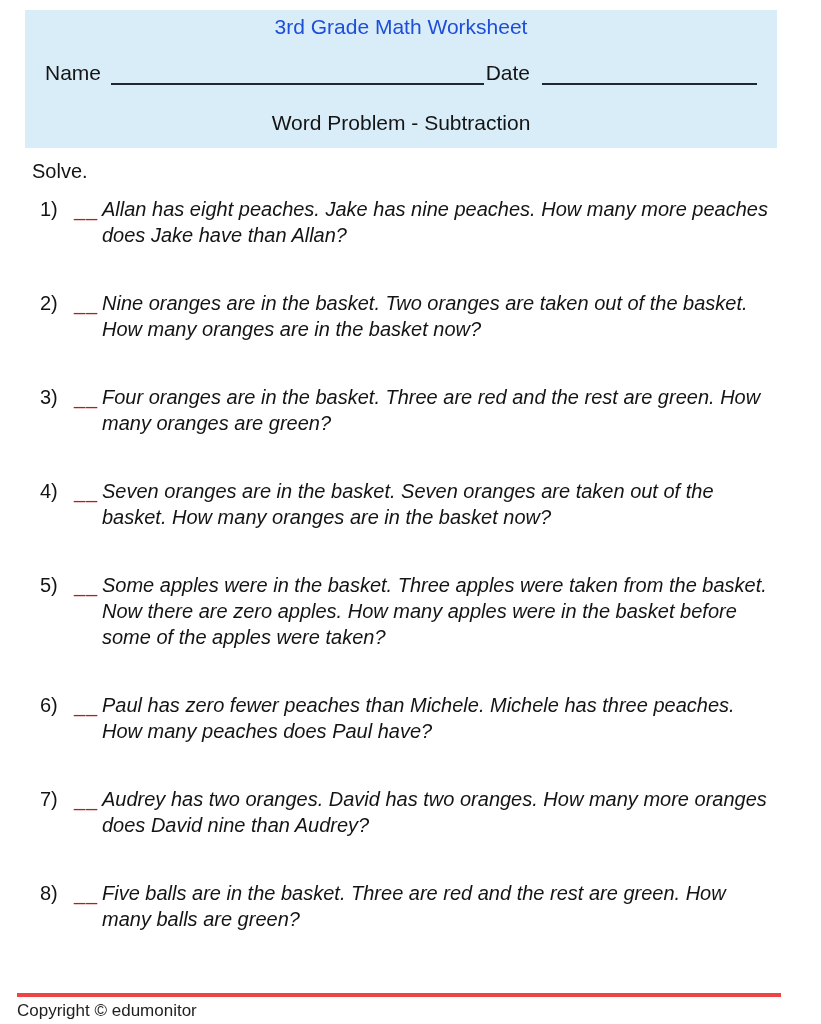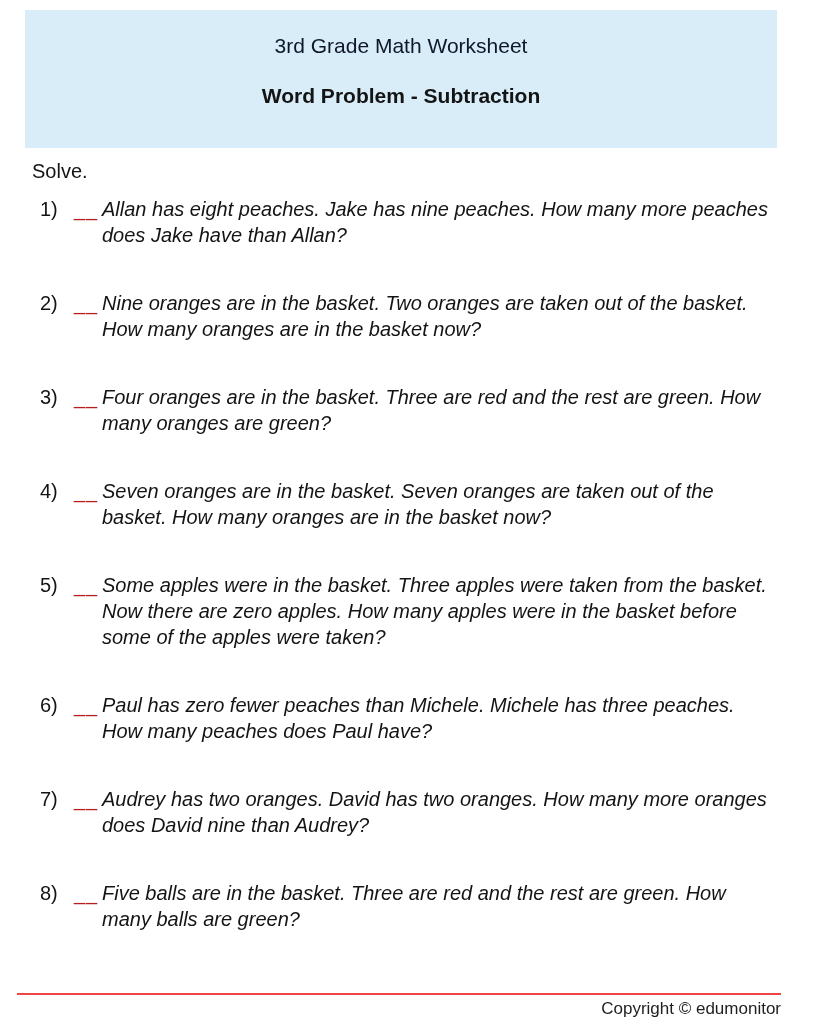--- a/index.html
+++ b/index.html
@@ -19,26 +19,26 @@
   .header {
     position: absolute;
     left: 25px;
     top: 10px;
     width: 752px;
     height: 138px;
     background: #d9edf9;
   }
   .title {
     margin: 0;
-    padding-top: 23px;
+    padding-top: 4px;
     text-align: center;
     font-size: 21px;
     font-weight: 400;
     line-height: 25px;
-    color: #0f172a;
+    color: #1d4ed8;
   }
   .name-date-row {
     display: flex;
     align-items: flex-end;
     margin-top: 21px;
     padding: 0 20px;
     font-size: 21px;
     line-height: 25px;
   }
   .field-label { flex: 0 0 auto; }
@@ -47,21 +47,21 @@
     height: 25px;
   }
   .name-line { flex: 1 1 auto; margin-left: 10px; }
   .date-label { margin-left: 2px; }
   .date-line { flex: 0 0 215px; margin-left: 12px; }
   .subtitle {
     margin: 0;
     margin-top: 25px;
     text-align: center;
     font-size: 21px;
-    font-weight: 700;
+    font-weight: 400;
     line-height: 25px;
   }
 
   
   .solve {
     position: absolute;
     left: 32px;
     top: 161px;
     font-size: 20px;
     line-height: 20px;
@@ -93,36 +93,42 @@
     max-width: 668px;
     font-style: italic;
   }
 
   
   .footer {
     position: absolute;
     left: 17px;
     top: 993px;
     width: 764px;
-    border-top: 2px solid #ef4444;
+    border-top: 4px solid #ef4444;
     padding-top: 4px;
     display: flex;
-    justify-content: flex-end;
+    justify-content: space-between;
     font-size: 17px;
     line-height: 20px;
     color: #1e1e1e;
   }
 </style>
 </head>
 <body>
 
 <div class="page">
 
   <header class="header">
     <h1 class="title">3rd Grade Math Worksheet</h1>
+    <div class="name-date-row">
+      <span class="field-label">Name</span>
+      <span class="blank-line name-line"></span>
+      <span class="field-label date-label">Date</span>
+      <span class="blank-line date-line"></span>
+    </div>
     <h2 class="subtitle">Word Problem - Subtraction</h2>
   </header>
 
   <div class="solve">Solve.</div>
 
   <ol class="problems">
     <li class="problem">
       <span class="problem-number">1)</span>
       <span class="answer-blank">__</span>
       <span class="problem-text">Allan has eight peaches. Jake has nine peaches. How many more peaches does Jake have than Allan?</span>

